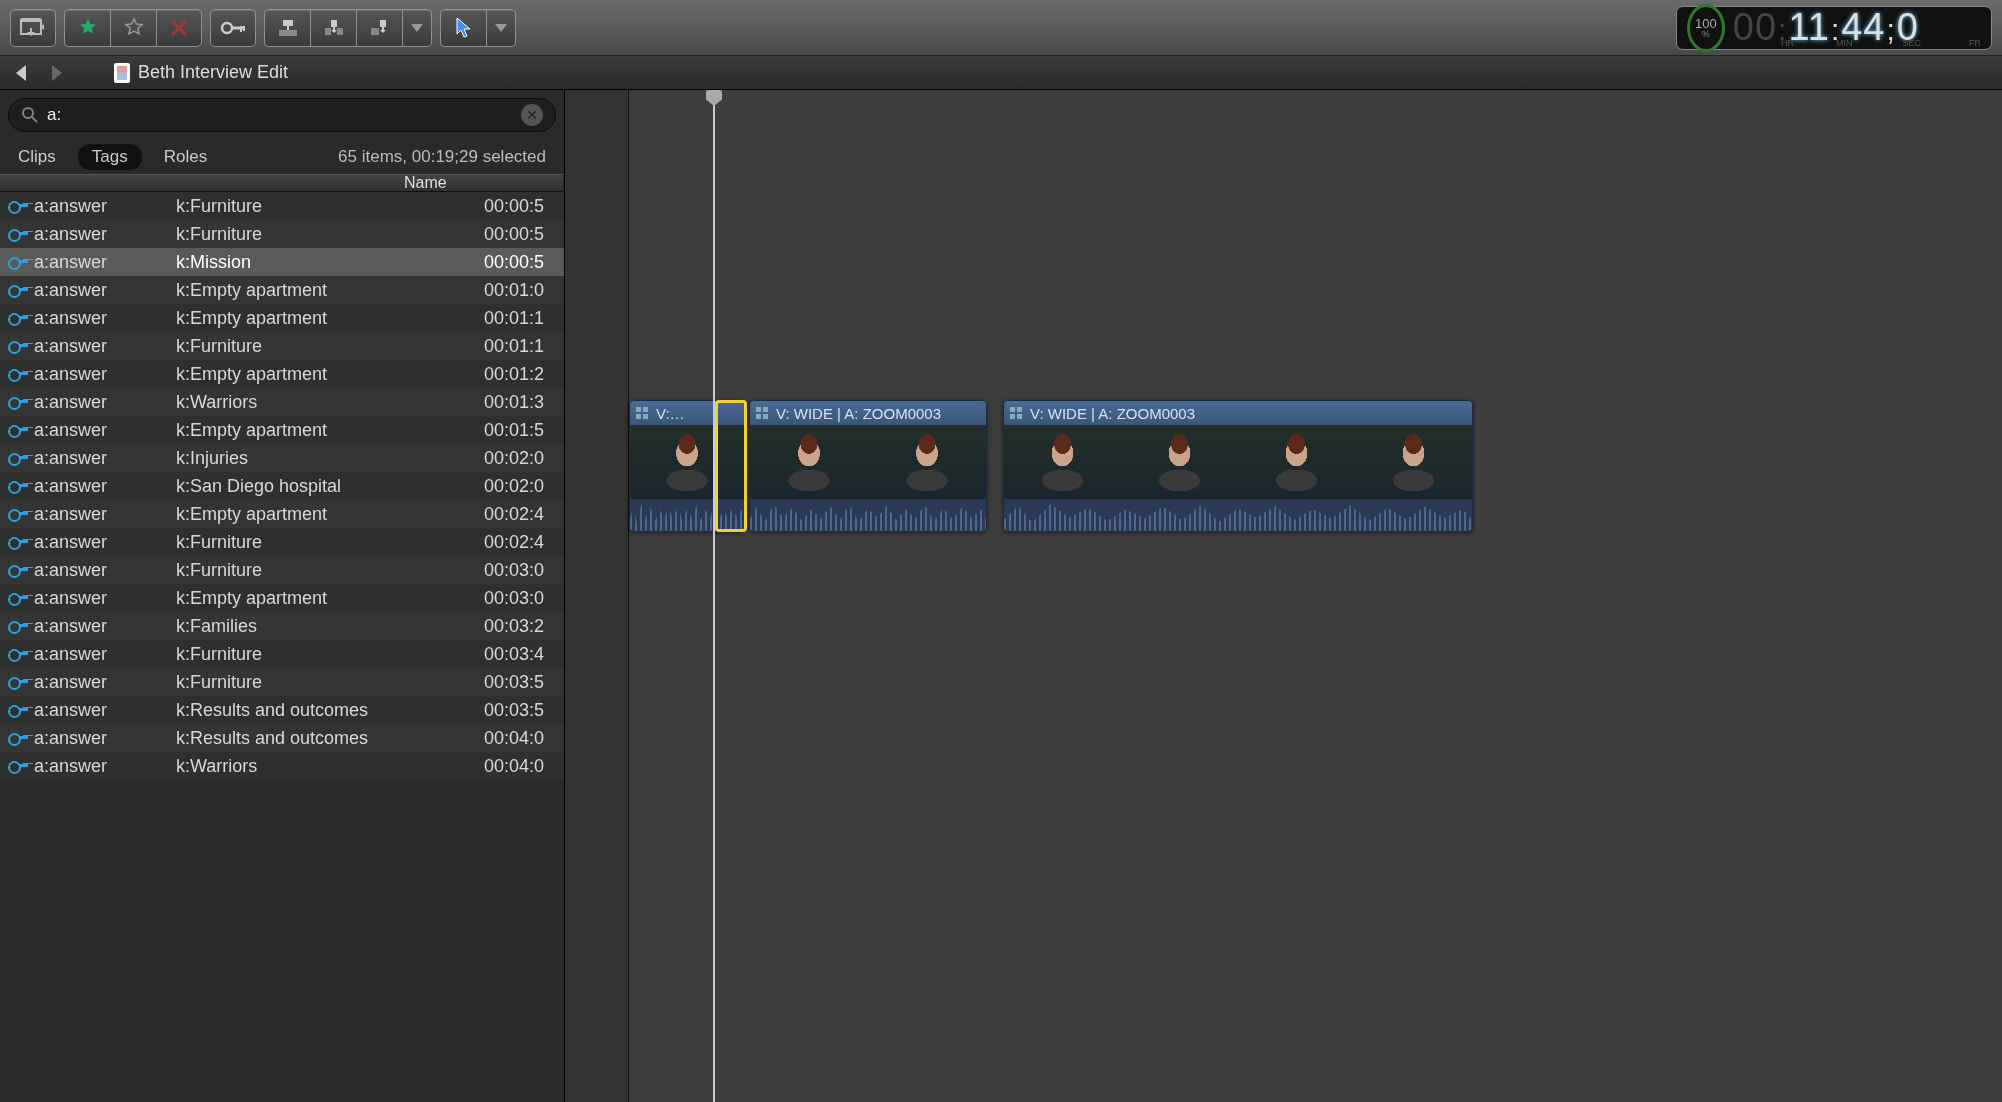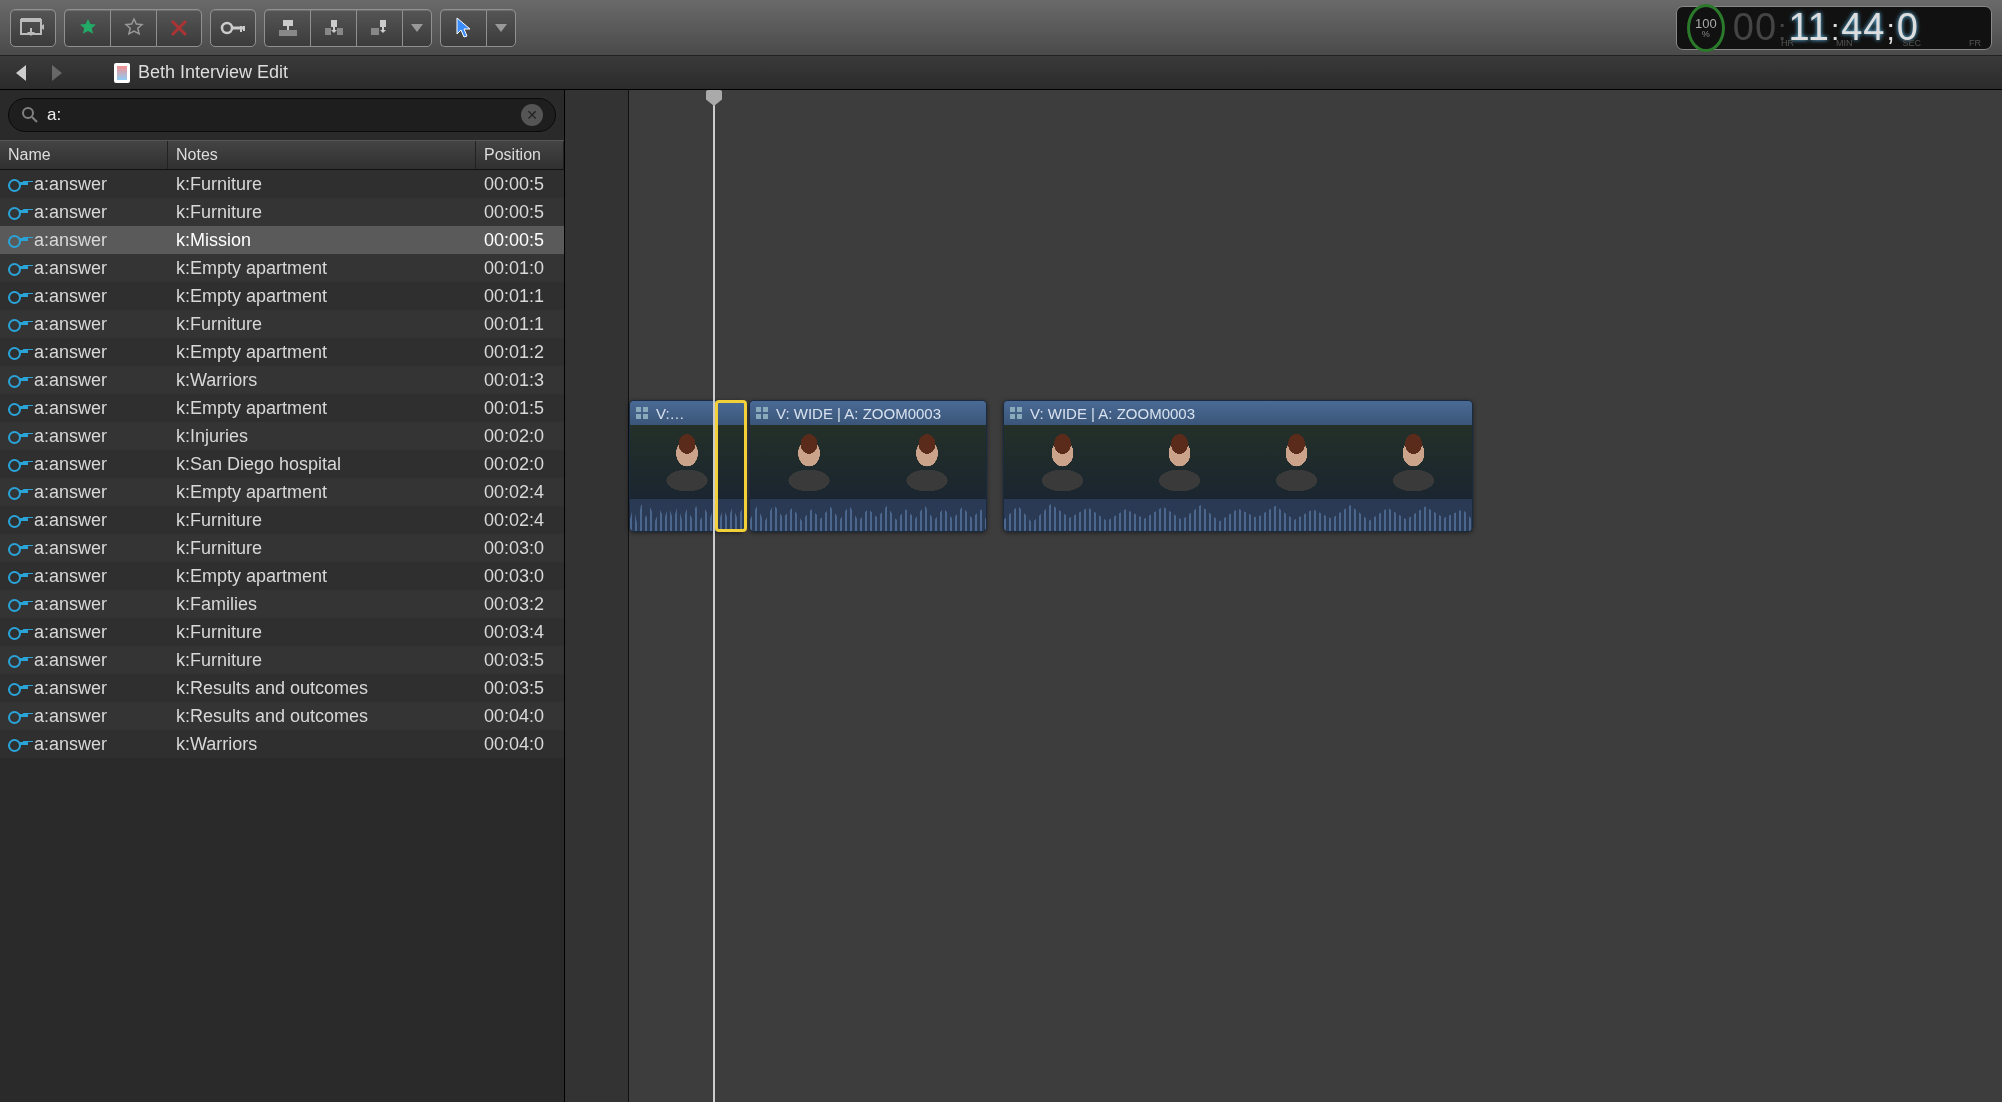--- a/index.html
+++ b/index.html
@@ -44,21 +44,21 @@
 .search input{ flex:1; background:none; border:none; outline:none; color:#eee; font-size:17px; padding:0 8px;}
 .search .clear{width:22px;height:22px;border-radius:50%;background:#555;color:#222;display:flex;align-items:center;justify-content:center;font-size:14px;cursor:pointer;}
 
 
 .filter-row{ height:34px; display:flex; align-items:center; padding:0 18px; gap:22px; font-size:17px; color:#ccc;}
 .filter-row .tab{cursor:pointer;}
 .filter-row .tab.active{ background:#111; border-radius:12px; padding:3px 14px;}
 .filter-row .summary{ margin-left:auto; color:#bbb;}
 
 
-.thead{ height:30px; background:linear-gradient(#444,#303030); display:flex; align-items:flex-end; font-size:16px; color:#ddd; border-top:1px solid #555; border-bottom:1px solid #111;}
+.thead{ height:18px; background:linear-gradient(#444,#303030); display:flex; align-items:flex-end; font-size:16px; color:#ddd; border-top:1px solid #555; border-bottom:1px solid #111;flex-direction:column;}
 .thead div{ padding:0 8px; border-right:1px solid #222; height:100%; display:flex; align-items:center;}
 .col-name{width:168px;}
 .col-notes{width:308px;}
 .col-pos{flex:1;}
 
 
 .tbody{ flex:1; overflow-y:auto; position:relative;}
 .tbody::-webkit-scrollbar{width:16px;}
 .tbody::-webkit-scrollbar-track{background:#2a2a2a;}
 .tbody::-webkit-scrollbar-thumb{background:#555;border-radius:8px;border:3px solid #2a2a2a;}
@@ -231,20 +231,26 @@
     <div class="search-wrap">
       <div class="search">
         <svg width="18" height="18">
             <circle cx="7" cy="7" r="5" fill="none" stroke="#aaa" stroke-width="2"></circle>
             <path d="M11 11l5 5" stroke="#aaa" stroke-width="2"></path>
           </svg>
         <input value="a:" style="">
         <div class="clear">✕</div>
       </div>
     </div>
+    <div class="filter-row">
+      <span class="tab">Clips</span>
+      <span class="tab active">Tags</span>
+      <span class="tab">Roles</span>
+      <span class="summary">65 items, 00:19;29 selected</span>
+    </div>
     <div class="thead">
       <div class="col-name">Name</div>
       <div class="col-notes">Notes</div>
       <div class="col-pos">Position</div>
     </div>
     <div class="tbody" id="tbody">
         <div class="row">
           <div class="col-name">
             <span class="key-icon"></span>
             <span>a:answer</span>

